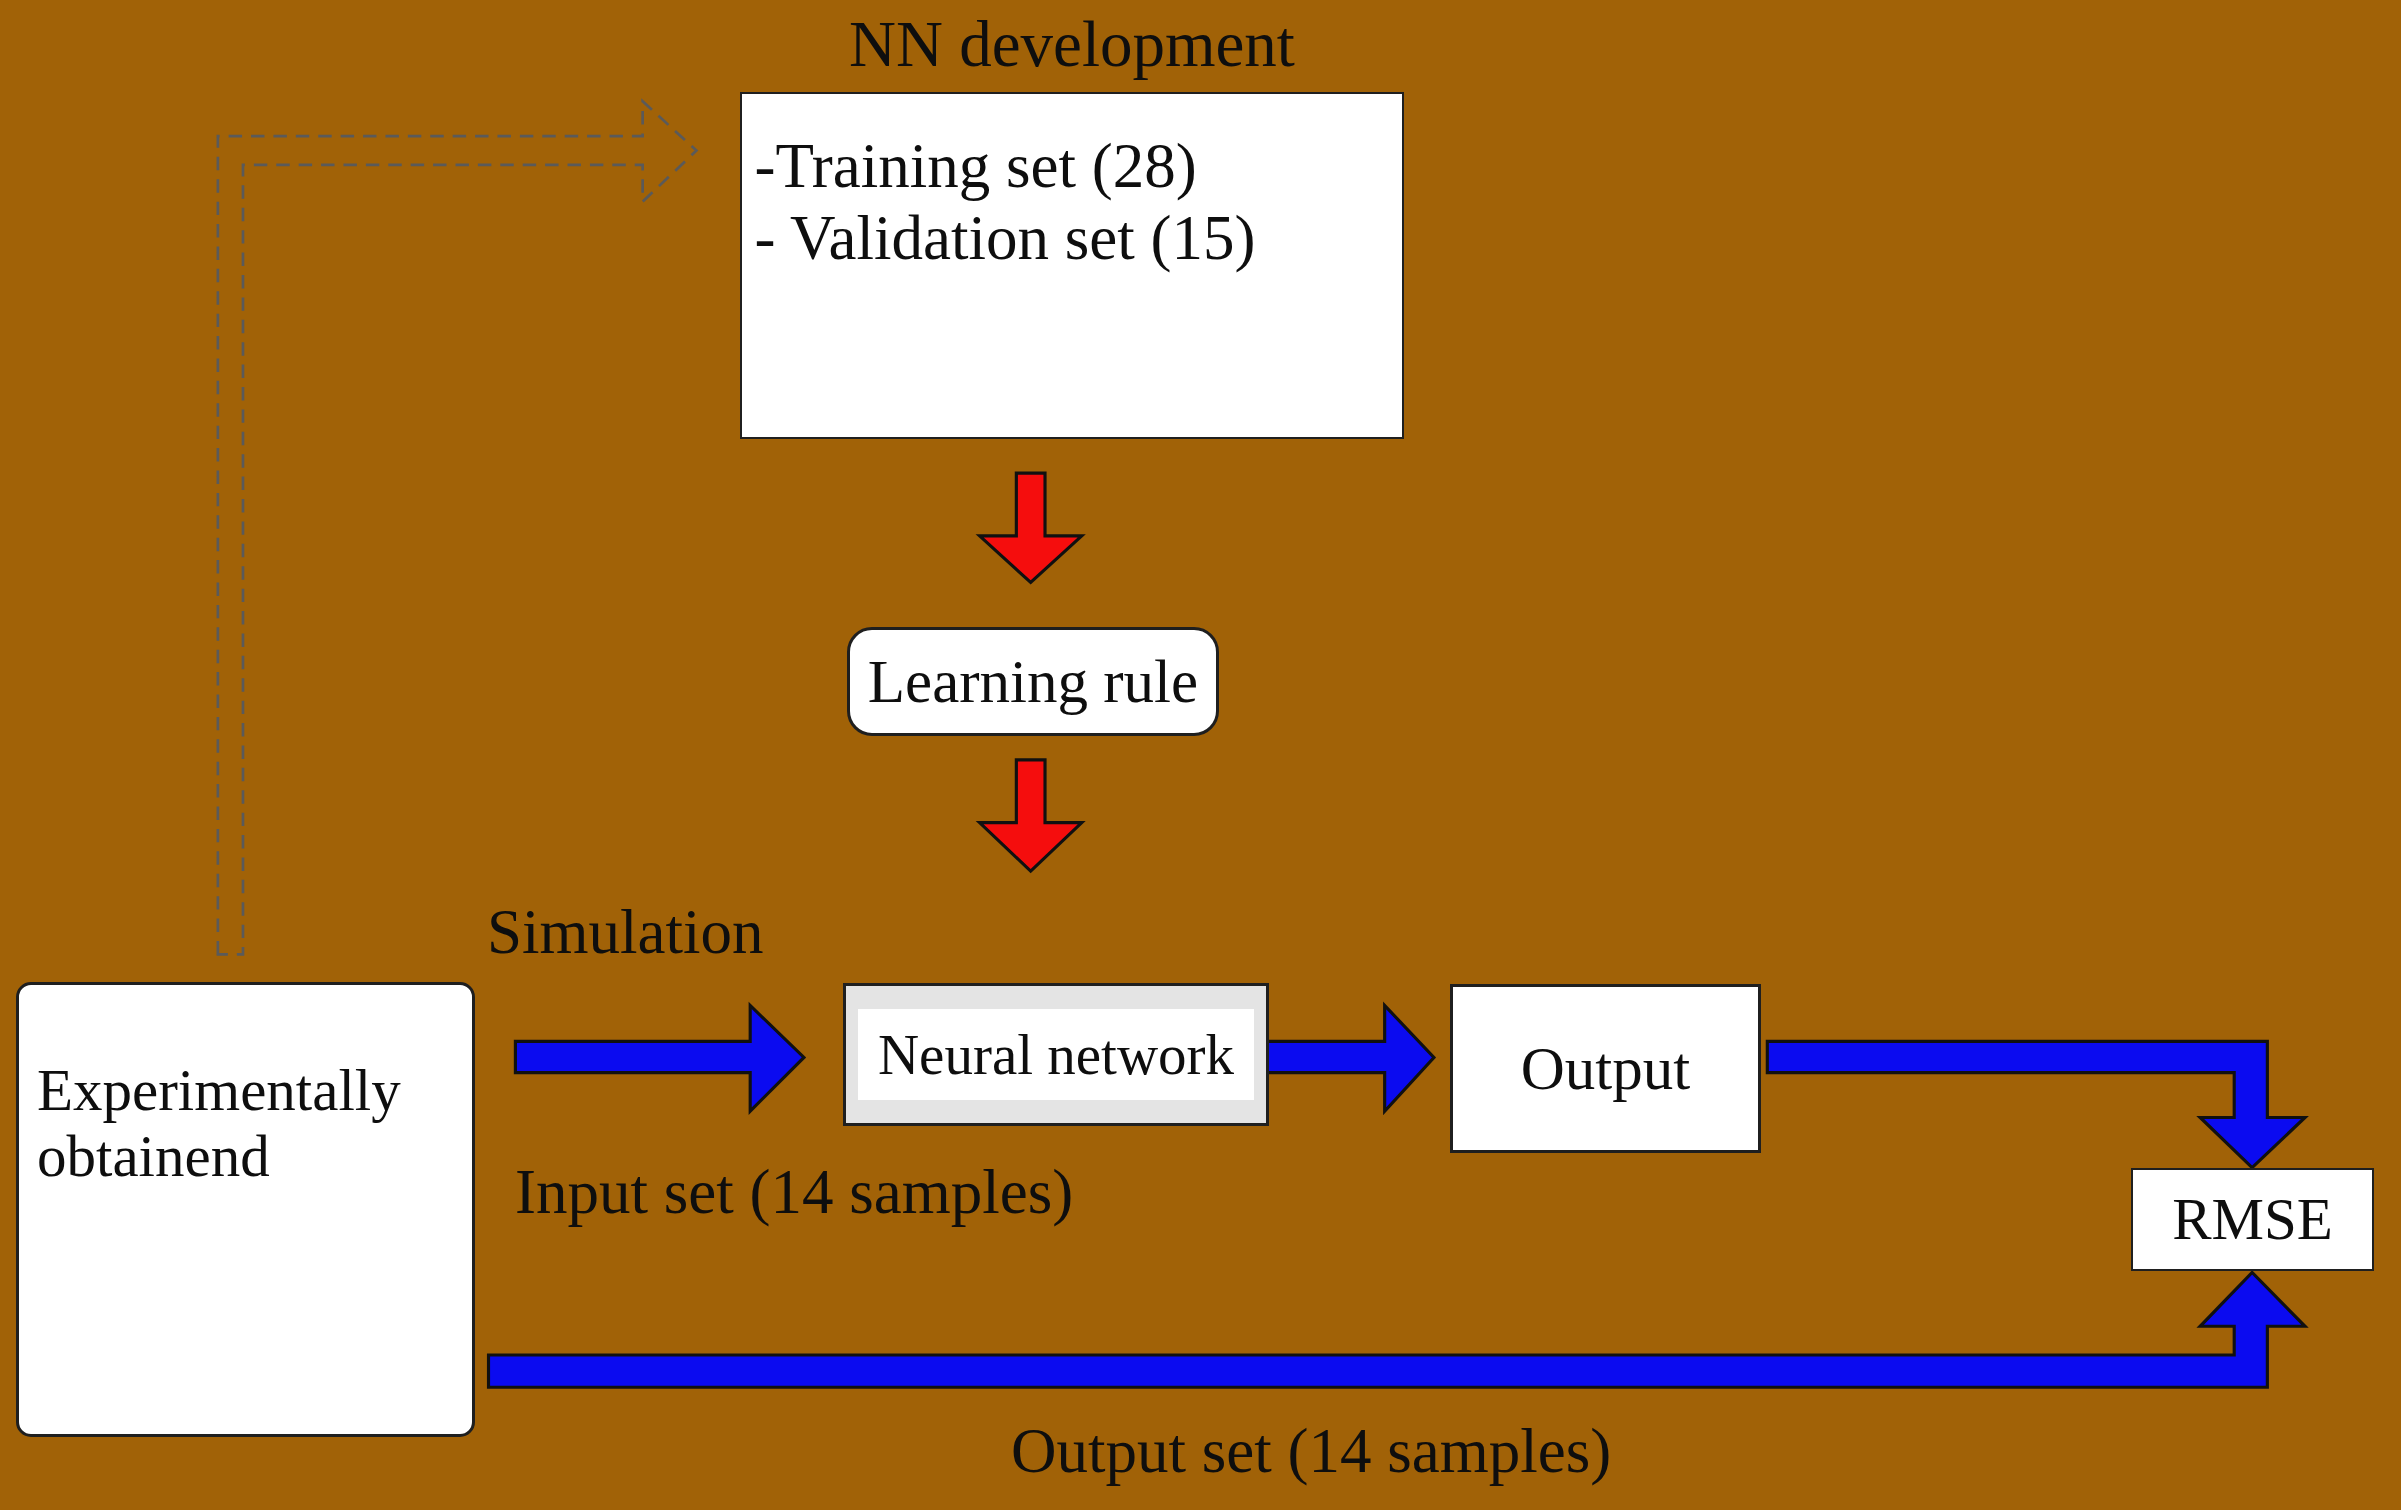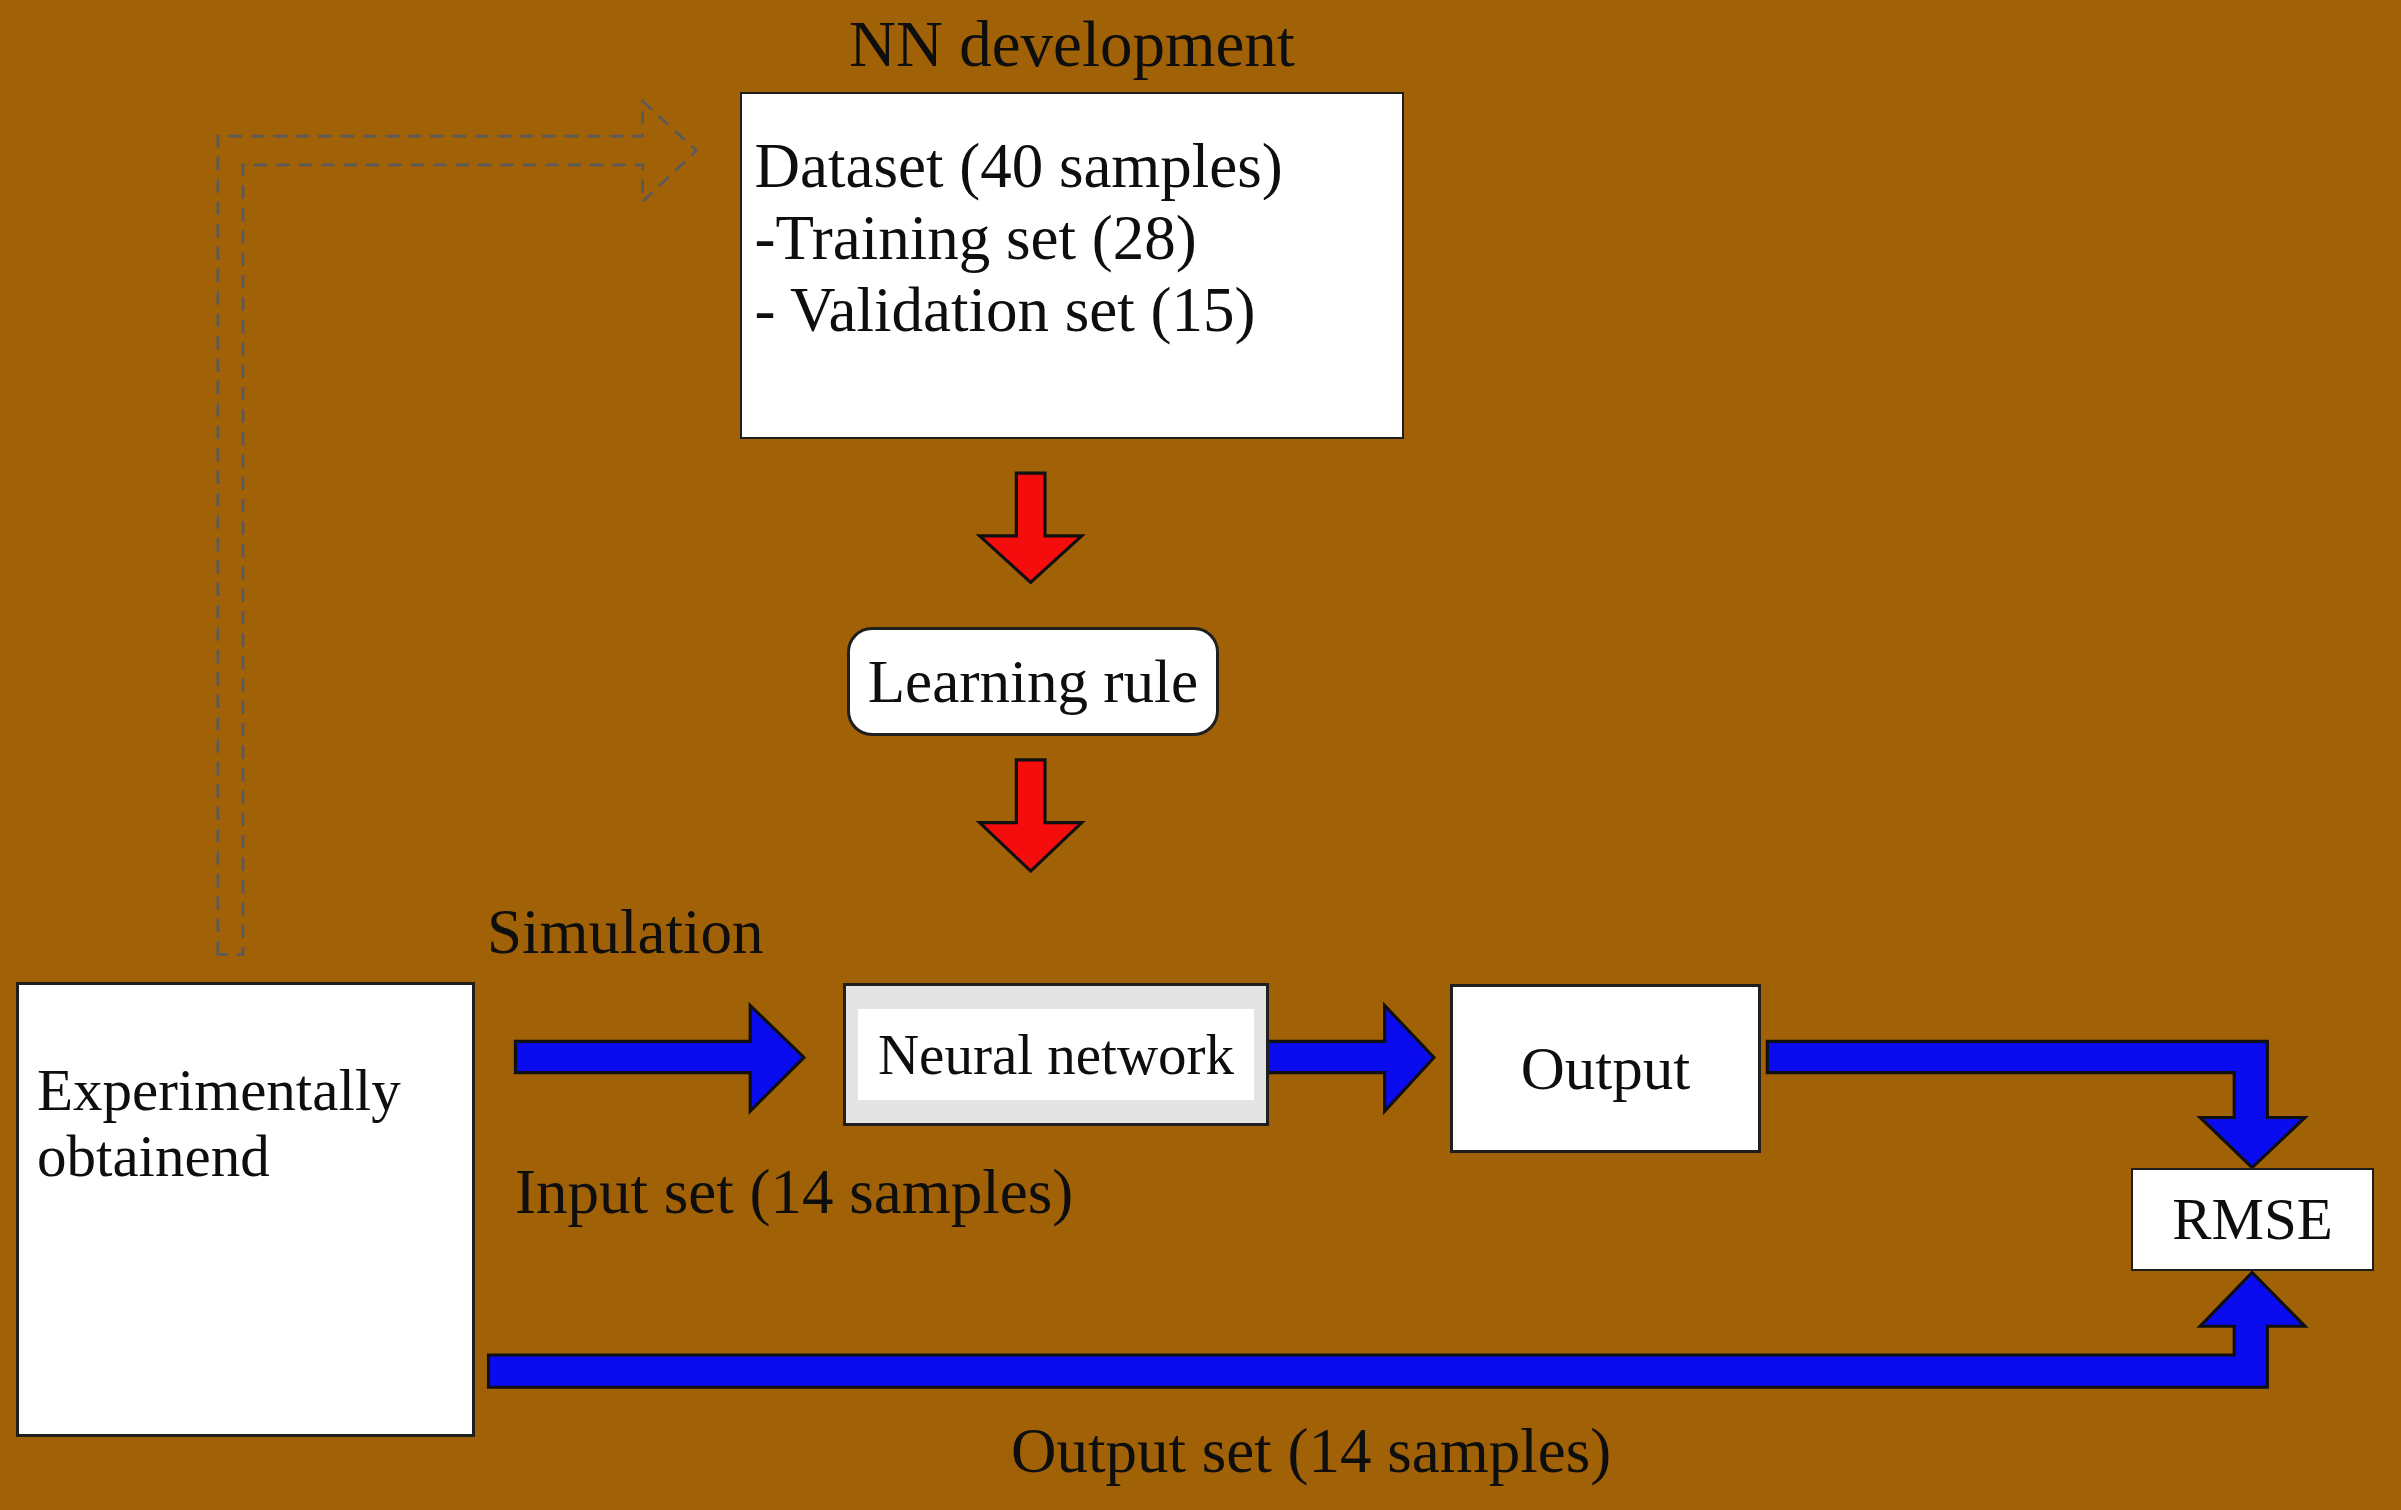--- a/index.html
+++ b/index.html
@@ -34,21 +34,21 @@
   .label {
     position: absolute;
     white-space: nowrap;
   }
   #nn-dev-box { left: 740px; top: 92px; width: 664px; height: 347px; padding: 36px 9px 0 12.5px; }
   #nn-dev-box .line { font-size: 63px; line-height: 72px; white-space: nowrap; }
   #diagram-title { left: 740px; top: 7.2px; width: 664px; font-size: 65px; text-align: center; }
   #learning-rule-box { left: 847px; top: 627px; width: 372px; height: 109px; font-size: 61px; border-radius: 25px; }
   #neural-network-box { left: 843px; top: 983px; width: 426px; height: 143px; background: #e4e4e4; padding: 23px 11.7px; }
   #neural-network-inner { width: 100%; height: 100%; background: #ffffff; font-size: 57px; }
-  #experimental-box { left: 16px; top: 982px; width: 459px; height: 455px; padding: 72px 9px 0 18px; }
+  #experimental-box { left: 16px; top: 982px; width: 459px; height: 455px; padding: 72px 9px 0 18px; border-radius: 15px; }
   #experimental-box .line { font-size: 59px; line-height: 66px; white-space: nowrap; }
   #output-box { left: 1450px; top: 984px; width: 311px; height: 169px; font-size: 61px; }
   #rmse-box { left: 2131px; top: 1168px; width: 243px; height: 103px; font-size: 59px; text-align: right; }
   #simulation-label { left: 487px; top: 896px; font-size: 63px; }
   #input-set-label { left: 515px; top: 1156px; font-size: 63px; }
   #output-set-label { left: 1011px; top: 1415px; font-size: 63px; }
 </style>
 </head>
 <body>
 
@@ -67,21 +67,20 @@
     <polygon points="1395,1162 1545,1162 1545,1122 1600,1180 1545,1240 1545,1197 1395,1197" stroke="#101010" stroke-width="3.5" fill="#0b0bf0"></polygon>
 
     <polygon points="1972,1162 2530,1162 2530,1247 2572,1247 2513,1303 2455,1247 2493,1247 2493,1197 1972,1197" stroke="#101010" stroke-width="3.5" fill="#0b0bf0"></polygon>
 
     <polygon points="545,1512 2493,1512 2493,1480 2455,1480 2513,1420 2572,1480 2530,1480 2530,1548 545,1548" stroke="#101010" stroke-width="3.5" fill="#0b0bf0"></polygon>
   </svg>
 
   <div class="label" id="diagram-title">NN development</div>
 
   <div class="box thin-border" id="nn-dev-box">
-    <div class="line">Dataset (40 samples)</div>
     <div class="line">-Training set (28)</div>
     <div class="line">- Validation set (15)</div>
   </div>
 
   <div class="box center-text" id="learning-rule-box">
     <span>Learning rule</span>
   </div>
 
   <div class="box" id="neural-network-box">
     <div class="center-text" id="neural-network-inner">

